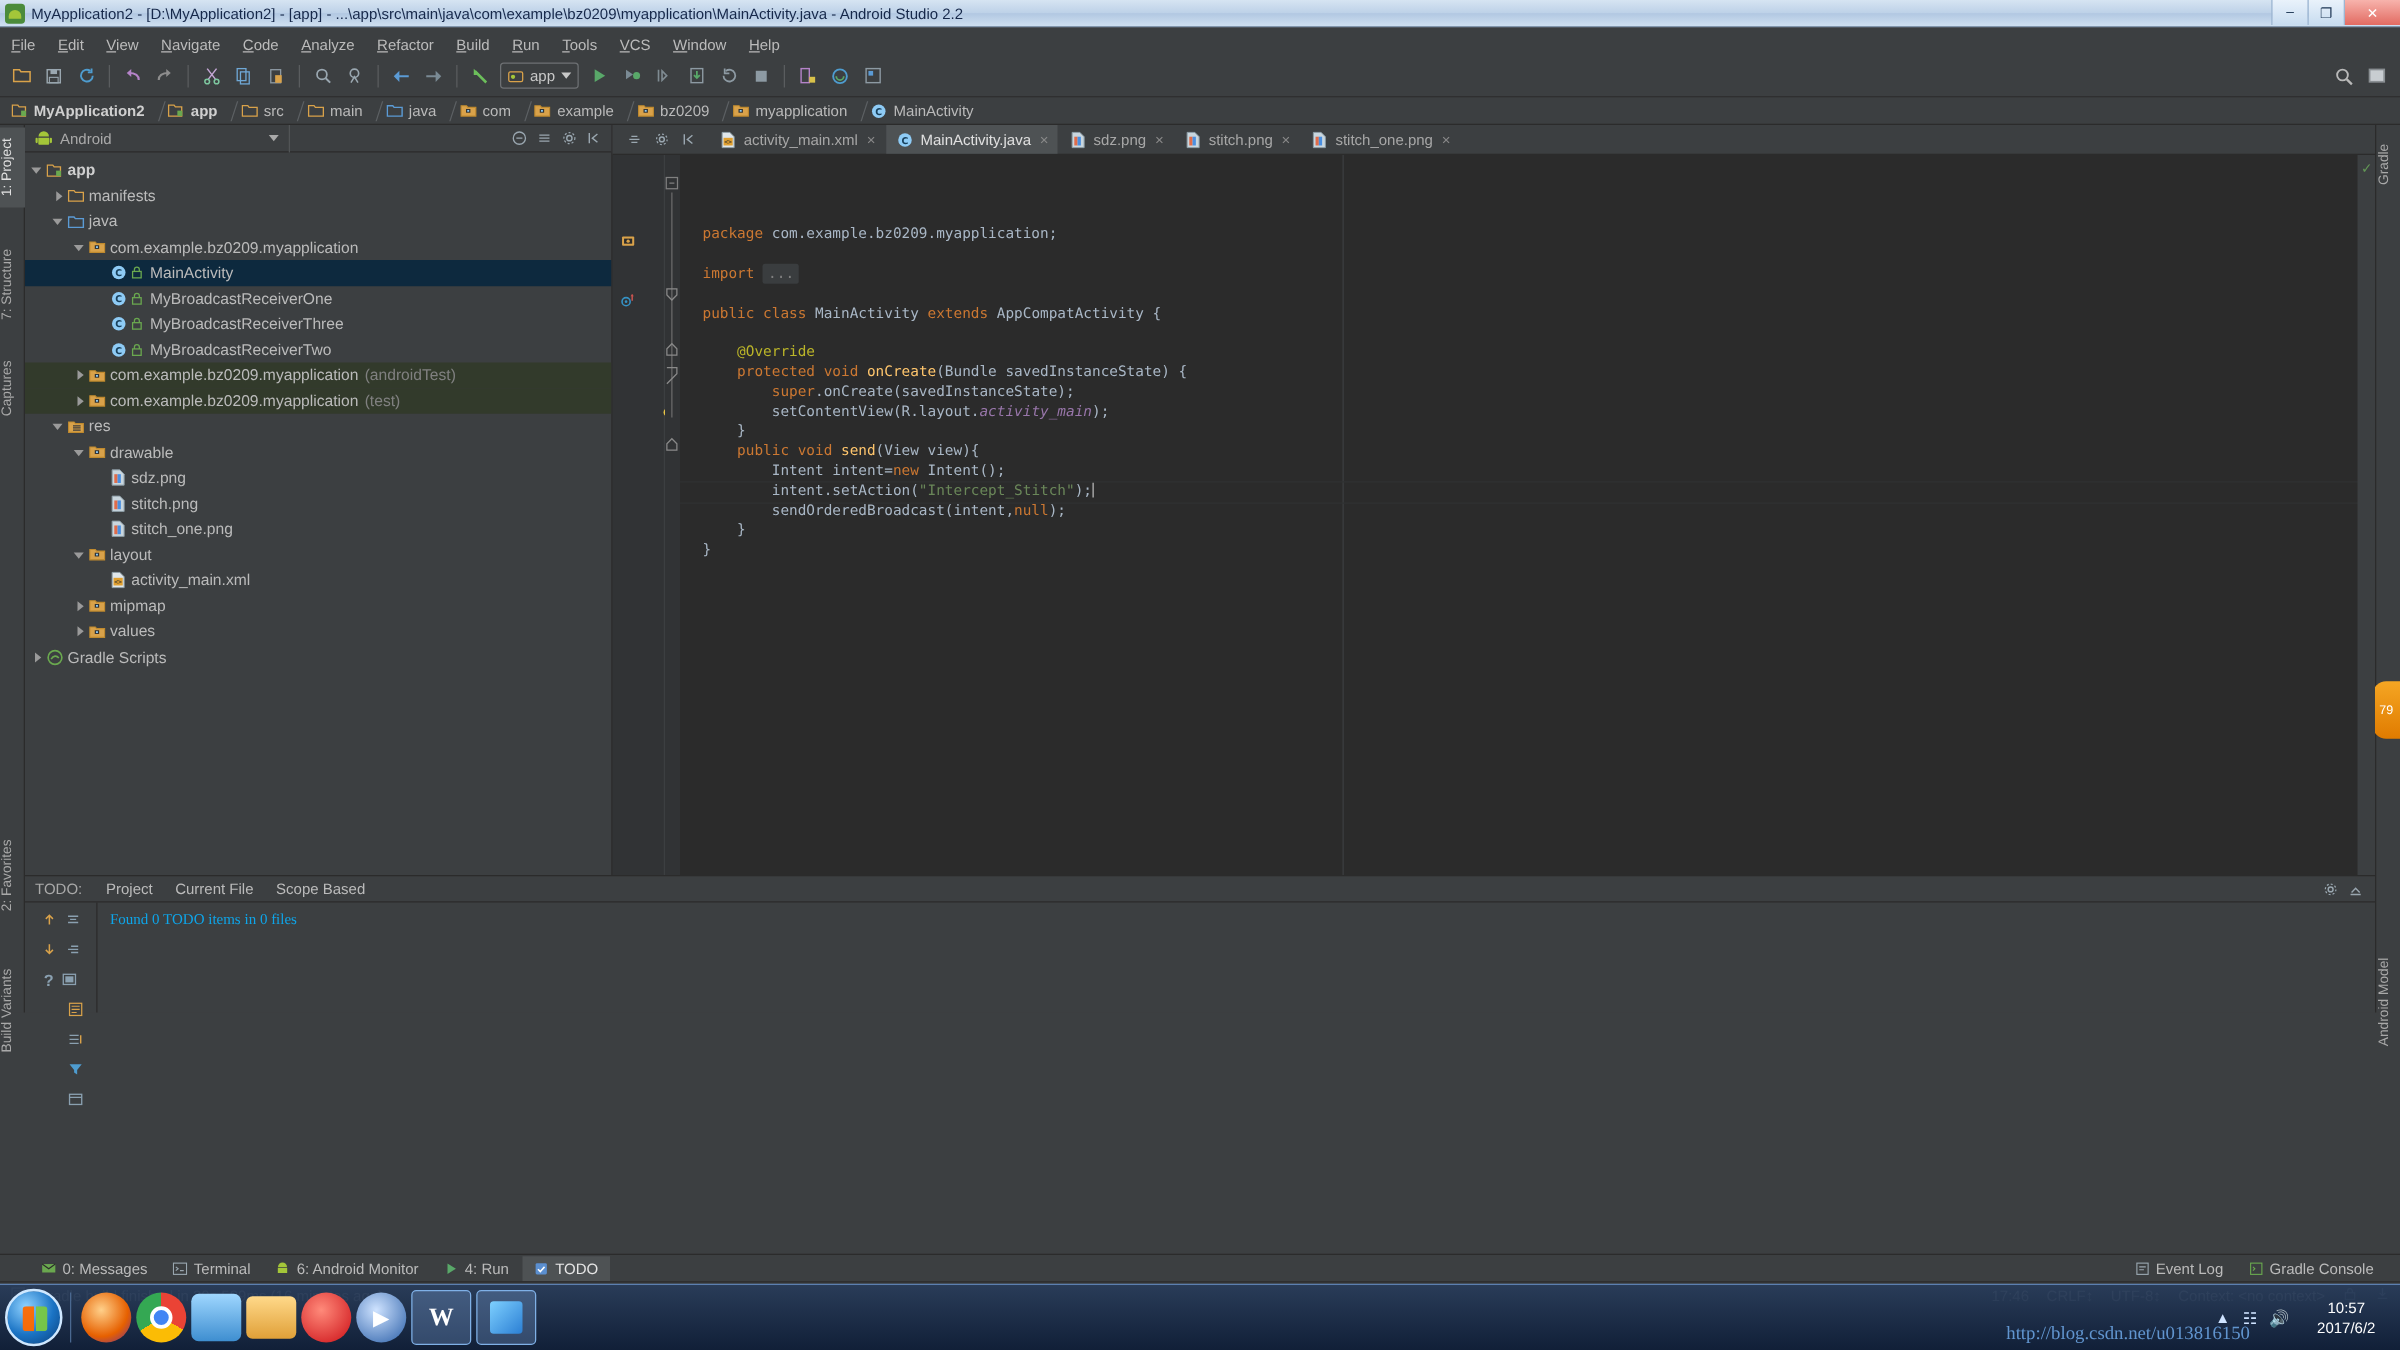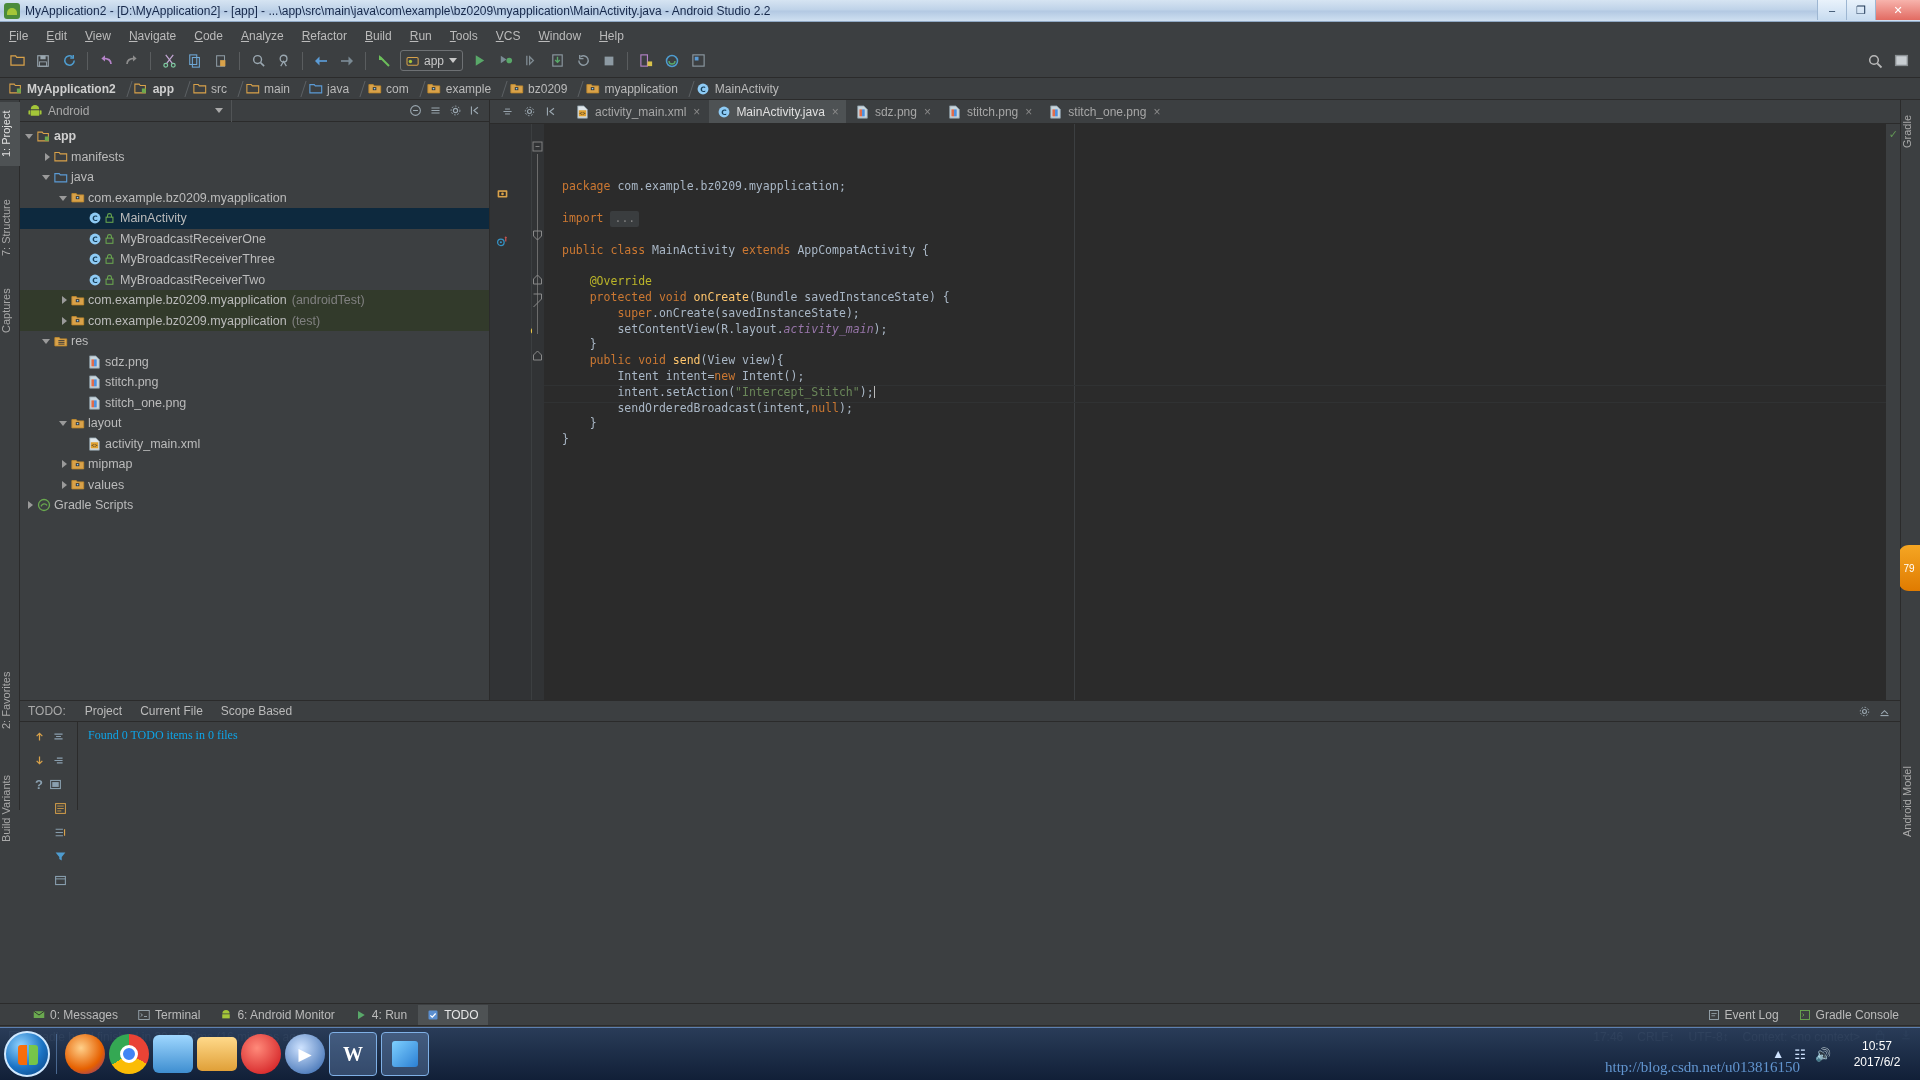--- a/index.html
+++ b/index.html
@@ -779,20 +779,31 @@
         </div>
         <div class="trow" style="padding-left: 21px;">
           <span class="arrow d"></span>
           <span class="ico">
             <svg width="14" height="13" viewBox="0 0 16 14">
               <path d="M1 2.5h5l1.2 1.5H14.5v8H1z" fill="#d9a24a" stroke="#c08a2e" stroke-width="1"></path>
               <path d="M5 6h7M5 8h7M5 10h7" stroke="#3b3b3b" stroke-width="1.1"></path>
             </svg>
           </span>
           <span class="tlabel">res</span>
+        </div>
+        <div class="trow" style="padding-left: 38px;">
+          <span class="arrow d"></span>
+          <span class="ico">
+            <svg width="14" height="13" viewBox="0 0 16 14">
+              <path d="M1 2.5h5l1.2 1.5H14.5v8H1z" fill="#d9a24a" stroke="#c08a2e" stroke-width="1"></path>
+              <rect x="5.5" y="5.5" width="4" height="3.4" fill="#2f3235"></rect>
+              <rect x="6.6" y="6.4" width="1.8" height="1.6" fill="#8ecbf5"></rect>
+            </svg>
+          </span>
+          <span class="tlabel">drawable</span>
         </div>
         <div class="trow" style="padding-left: 55px;">
           <span class="arrow"></span>
           <span class="ico">
             <svg width="13" height="14" viewBox="0 0 14 16">
               <path d="M1.5 1h7l4 4v10h-11z" fill="#c9d6de" stroke="#8a9aa4" stroke-width="0.9"></path>
               <rect x="3.5" y="5" width="3" height="8" fill="#e06c4a"></rect>
               <rect x="6.5" y="5" width="3" height="8" fill="#4a8fe0"></rect>
             </svg>
           </span>

